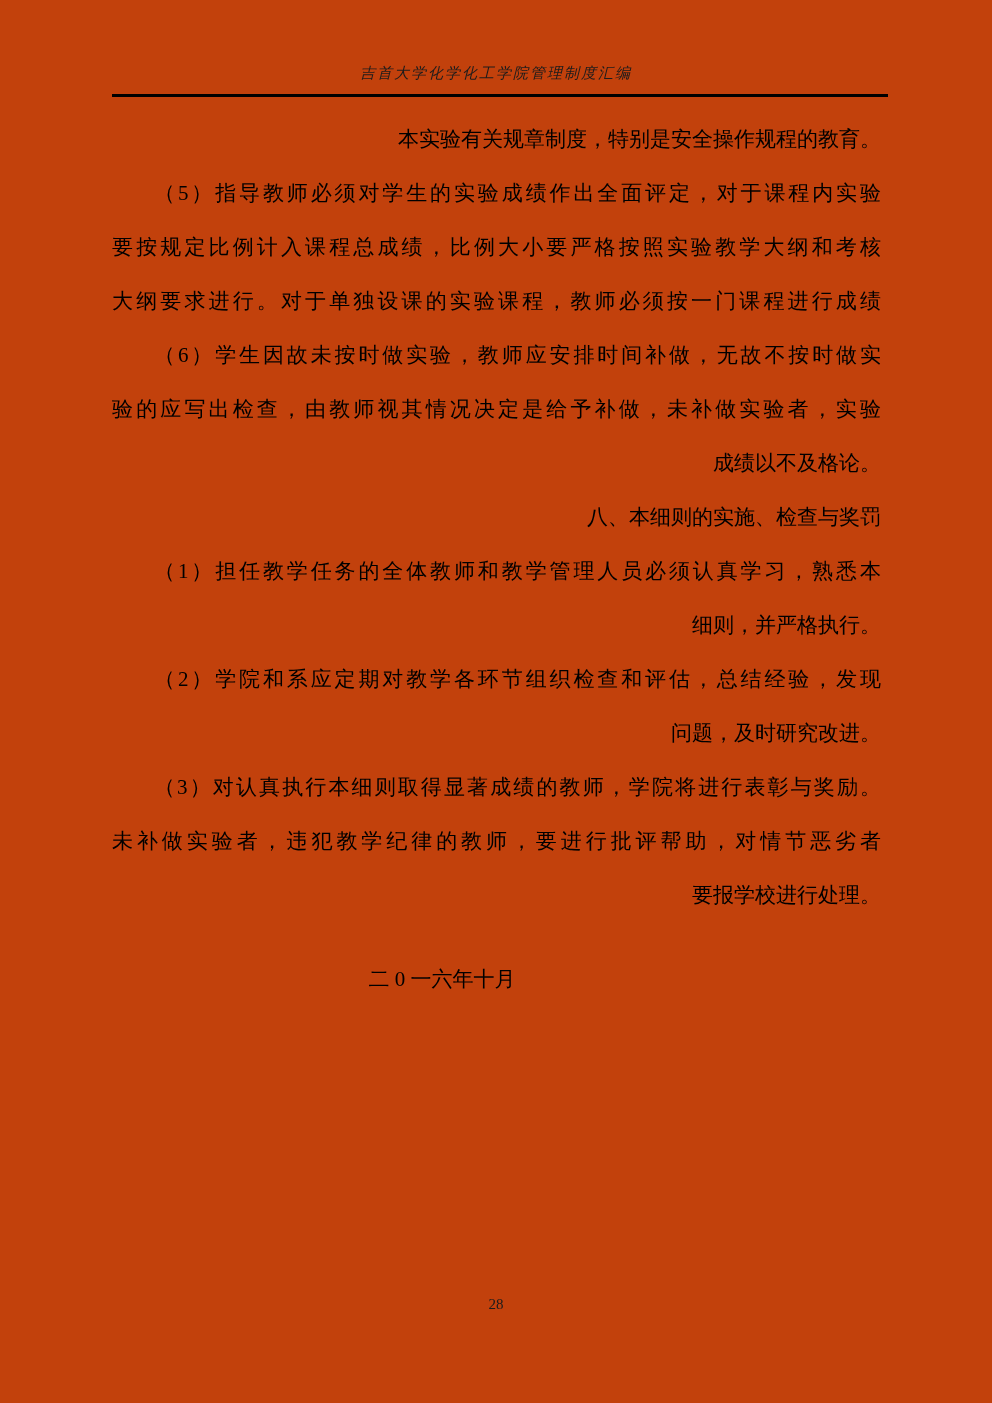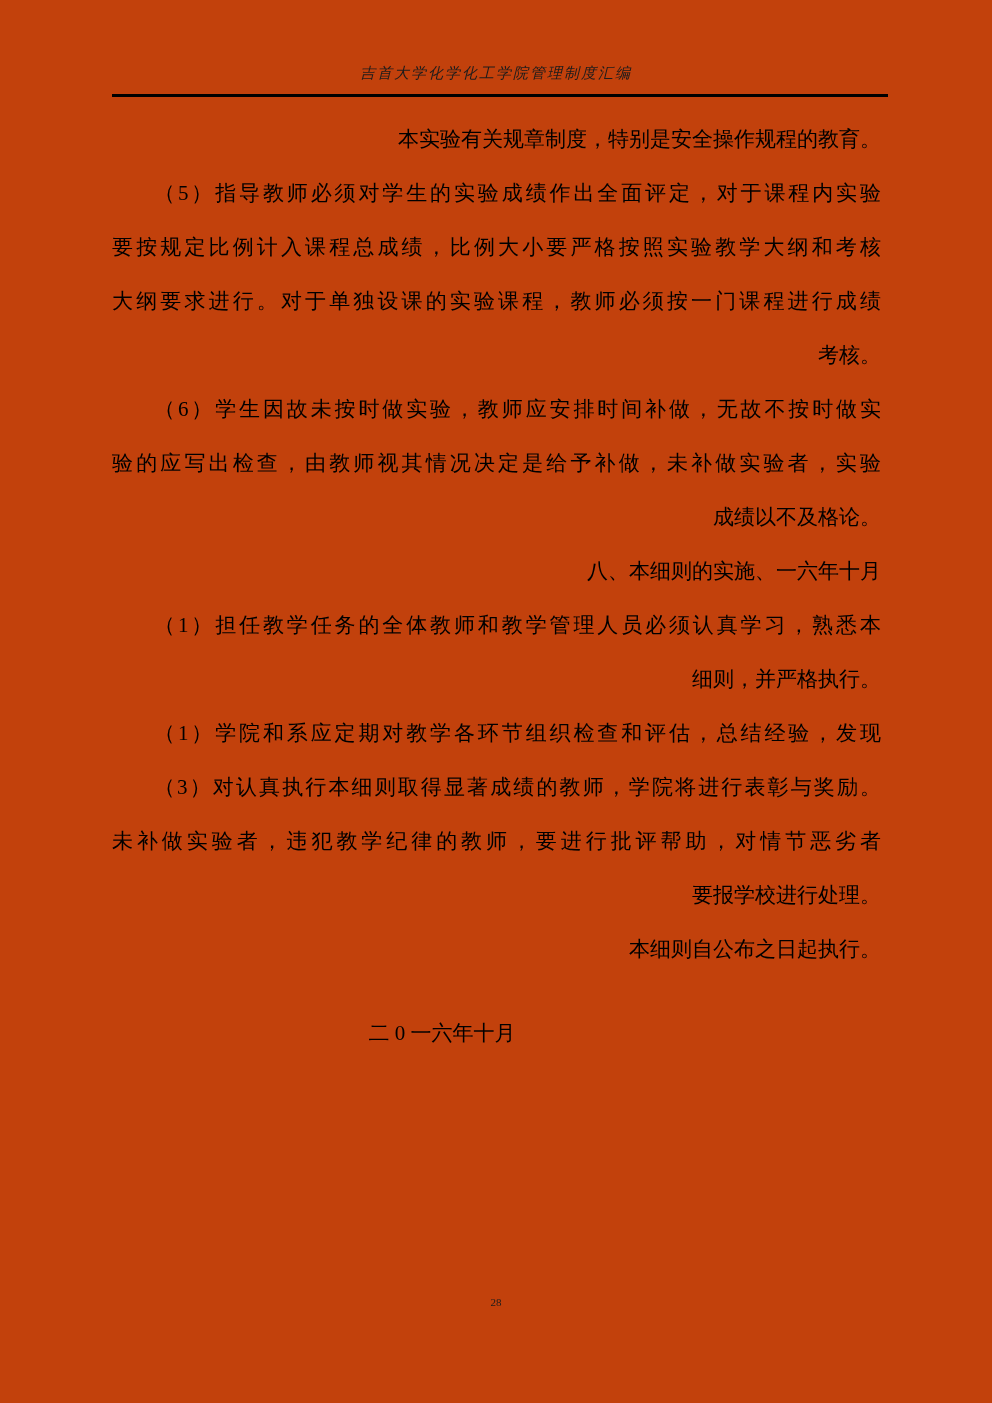--- a/index.html
+++ b/index.html
@@ -62,50 +62,49 @@
     text-align: center;
     padding-right: 109px;
     font-size: 21px;
   }
   .page-number {
     position: absolute;
     top: 1296px;
     left: 0;
     right: 0;
     text-align: center;
-    font-size: 11px;
+    font-size: 15px;
     color: #1c1c1c;
   }
 </style>
 </head>
 <body>
 
 <div class="page">
 
   <div class="header-title">吉首大学化学化工学院管理制度汇编</div>
 
   <div class="header-rule"></div>
 
   <div class="doc-body">
     <div>
         <div class="line">本实验有关规章制度，特别是安全操作规程的教育。</div>
         <div class="line indent stretch">（5）指导教师必须对学生的实验成绩作出全面评定，对于课程内实验</div>
         <div class="line stretch">要按规定比例计入课程总成绩，比例大小要严格按照实验教学大纲和考核</div>
         <div class="line stretch">大纲要求进行。对于单独设课的实验课程，教师必须按一门课程进行成绩</div>
-        <div class="line">考核。</div>
         <div class="line indent stretch">（6）学生因故未按时做实验，教师应安排时间补做，无故不按时做实</div>
         <div class="line stretch">验的应写出检查，由教师视其情况决定是给予补做，未补做实验者，实验</div>
         <div class="line">成绩以不及格论。</div>
-        <div class="line">八、本细则的实施、一六年十月</div>
+        <div class="line">八、本细则的实施、检查与奖罚</div>
         <div class="line indent stretch">（1）担任教学任务的全体教师和教学管理人员必须认真学习，熟悉本</div>
         <div class="line">细则，并严格执行。</div>
-        <div class="line indent stretch">（1）学院和系应定期对教学各环节组织检查和评估，总结经验，发现</div>
+        <div class="line indent stretch">（2）学院和系应定期对教学各环节组织检查和评估，总结经验，发现</div>
+        <div class="line">问题，及时研究改进。</div>
         <div class="line indent stretch">（3）对认真执行本细则取得显著成绩的教师，学院将进行表彰与奖励。</div>
         <div class="line stretch">未补做实验者，违犯教学纪律的教师，要进行批评帮助，对情节恶劣者</div>
         <div class="line">要报学校进行处理。</div>
-        <div class="line indent">本细则自公布之日起执行。</div>
       </div>
     <div class="date-line">二 0 一六年十月</div>
   </div>
 
   <div class="page-number">28</div>
 
 </div>
 
 </body></html>

